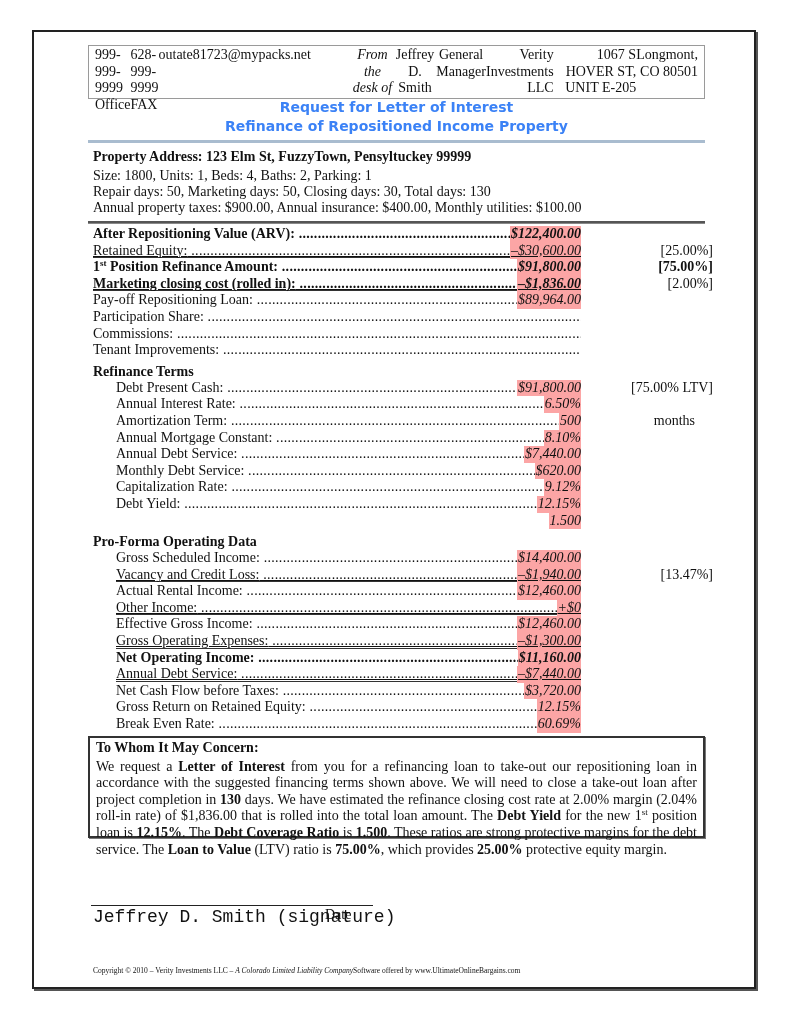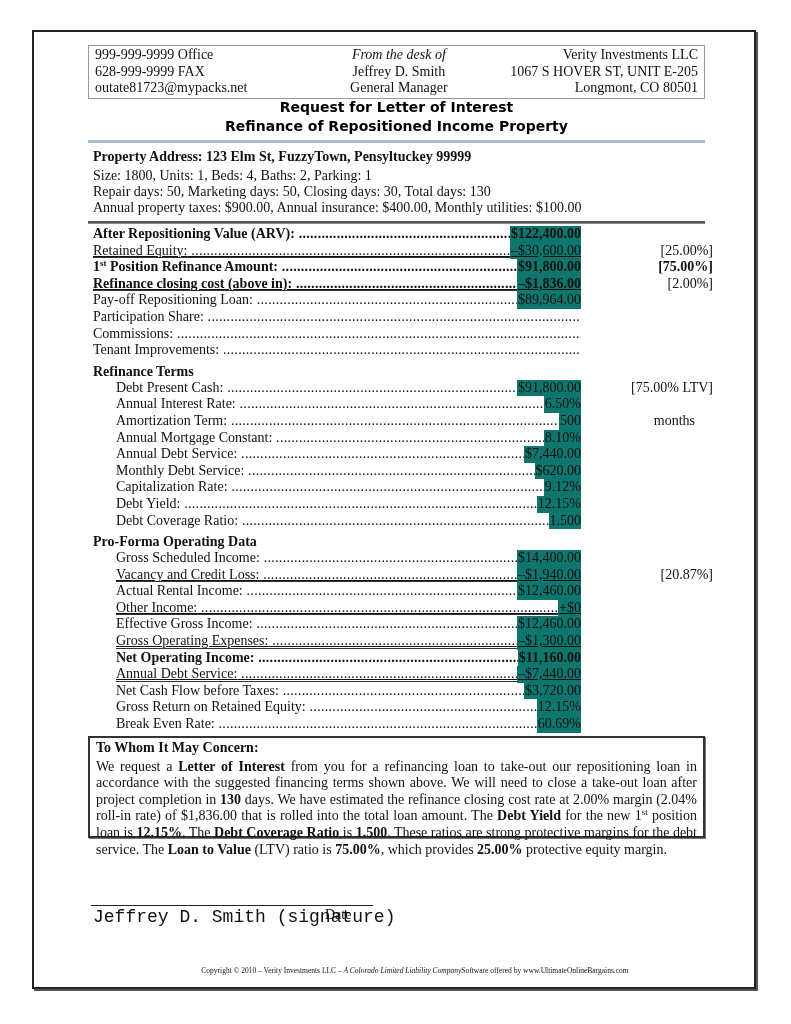--- a/index.html
+++ b/index.html
@@ -4,56 +4,56 @@
 <style>
   html, body { margin: 0; padding: 0; background: #ffffff; }
   body { width: 791px; height: 1024px; position: relative; overflow: hidden;
          font-family: "Liberation Serif", "DejaVu Serif", serif; color: #111; }
   .page-frame { position: absolute; left: 32px; top: 30px; width: 724px; height: 959px;
                 border: 2px solid #222; box-sizing: border-box;
                 box-shadow: 2px 2px 0 #555; }
   .letterhead { position: absolute; left: 88px; top: 45px; width: 617px; height: 54px;
                 border: 1px solid #9a9a9a; box-sizing: border-box; font-size: 14px; line-height: 16.5px;
                 padding: 1px 6px 0 6px; display: flex; justify-content: space-between; }
-  .lh-col { display: flex; flex-direction: column; }
+  .lh-col { display: flex; flex-direction: row; }
   .lh-left { text-align: left; }
   .lh-center { text-align: center; margin-left: 40px; }
   .lh-right { text-align: right; }
   .italic { font-style: italic; }
   .title-block { position: absolute; left: 88px; top: 98px; width: 617px; text-align: center;
-                 font-family: "DejaVu Sans", sans-serif; font-weight: bold; color: #000000;
+                 font-family: "DejaVu Sans", sans-serif; font-weight: bold; color: #3b82f6;
                  font-size: 14px; line-height: 19px; }
   .title-rule { position: absolute; left: 88px; top: 140px; width: 617px; height: 3px; background: #a9bccf; }
   .prop { position: absolute; left: 93px; top: 149px; width: 612px; font-size: 14px; line-height: 16px; }
   .prop .addr { font-weight: bold; margin-bottom: 3px; }
   .dbl-rule { position: absolute; left: 88px; top: 221px; width: 617px; height: 3px;
               border-top: 2px solid #555; border-bottom: 1px solid #888; box-sizing: border-box; }
   .rows { position: absolute; left: 93px; top: 226px; width: 620px; font-size: 14px; }
   .row { position: relative; height: 16.6px; line-height: 16.6px; white-space: nowrap; }
   .row .lbl-wrap { position: absolute; left: 0; width: 488px; overflow: hidden; white-space: nowrap; }
   .row.indent .lbl-wrap { left: 23px; width: 465px; }
   .row .lbl-wrap::after { content: " ........................................................................................................................................................................................................"; letter-spacing: 0.3px; }
-  .row .val { position: absolute; right: 132px; background: #0f766e; padding-left: 1px; text-align: right; }
+  .row .val { position: absolute; right: 132px; background: #fca5a5; padding-left: 1px; text-align: right; font-style: italic; }
   .row .note { position: absolute; left: 506px; width: 114px; text-align: right; }
   .row.bold { font-weight: bold; }
   .row.ul .lbl-wrap, .row.ul .val { text-decoration: underline; }
   .row.ul::before { content: ""; position: absolute; left: 0; width: 488px; bottom: 1px; border-bottom: 1px solid #333; }
   .row.indent.ul::before { left: 23px; width: 465px; }
   .section-head { font-weight: bold; height: 17px; line-height: 17px; margin-top: 4px; }
   sup { font-size: 9px; line-height: 0; vertical-align: 5px; }
   .concern { position: absolute; left: 88px; top: 736px; width: 617px; height: 102px;
              border: 2px solid #333; box-sizing: border-box; box-shadow: 1px 1px 0 #777;
              padding: 2px 6px 0 6px; font-size: 14px; line-height: 16.6px; }
   .concern .head { font-weight: bold; margin-bottom: 2px; }
   .concern .body { text-align: justify; }
   .sig-line { position: absolute; left: 91px; top: 905px; width: 282px; border-top: 1.5px solid #222; }
   .sig { position: absolute; left: 93px; top: 907px; font-size: 18px; font-family: Liberation Mono, monospace; }
   .sig-date { position: absolute; left: 325px; top: 907px; font-size: 14px; }
   .footer { position: absolute; left: 93px; top: 966px; width: 644px; font-size: 7.5px;
-            display: flex; justify-content: center; }
+            display: flex; justify-content: flex-start; }
 </style>
 </head>
 <body>
 
 <div class="page-frame"></div>
 
 <div class="letterhead">
   <div class="lh-col lh-left">
     <span>999-999-9999 Office</span>
     <span>628-999-9999 FAX</span>
@@ -94,21 +94,21 @@
     <span class="lbl-wrap"><span>Retained Equity:</span></span>
     <span class="val">–$30,600.00</span>
     <span class="note">[25.00%]</span>
   </div>
   <div class="row bold">
     <span class="lbl-wrap"><span>1</span><sup>st</sup><span> Position Refinance Amount:</span></span>
     <span class="val">$91,800.00</span>
     <span class="note">[75.00%]</span>
   </div>
   <div class="row bold ul">
-    <span class="lbl-wrap"><span>Refinance closing cost (above in):</span></span>
+    <span class="lbl-wrap"><span>Marketing closing cost (rolled in):</span></span>
     <span class="val">–$1,836.00</span>
     <span class="note" style="font-weight:normal">[2.00%]</span>
   </div>
   <div class="row">
     <span class="lbl-wrap"><span>Pay-off Repositioning Loan:</span></span>
     <span class="val">$89,964.00</span>
   </div>
   <div class="row empty">
     <span class="lbl-wrap"><span>Participation Share:</span></span>
 
@@ -151,33 +151,32 @@
   </div>
   <div class="row indent">
     <span class="lbl-wrap"><span>Capitalization Rate:</span></span>
     <span class="val">9.12%</span>
   </div>
   <div class="row indent">
     <span class="lbl-wrap"><span>Debt Yield:</span></span>
     <span class="val">12.15%</span>
   </div>
   <div class="row indent">
-    <span class="lbl-wrap"><span>Debt Coverage Ratio:</span></span>
     <span class="val">1.500</span>
   </div>
 
   <div class="section-head">Pro-Forma Operating Data</div>
   <div class="row indent">
     <span class="lbl-wrap"><span>Gross Scheduled Income:</span></span>
     <span class="val">$14,400.00</span>
   </div>
   <div class="row indent ul">
     <span class="lbl-wrap"><span>Vacancy and Credit Loss:</span></span>
     <span class="val">–$1,940.00</span>
-    <span class="note">[20.87%]</span>
+    <span class="note">[13.47%]</span>
   </div>
   <div class="row indent">
     <span class="lbl-wrap"><span>Actual Rental Income:</span></span>
     <span class="val">$12,460.00</span>
   </div>
   <div class="row indent ul">
     <span class="lbl-wrap"><span>Other Income:</span></span>
     <span class="val">+$0</span>
   </div>
   <div class="row indent">

